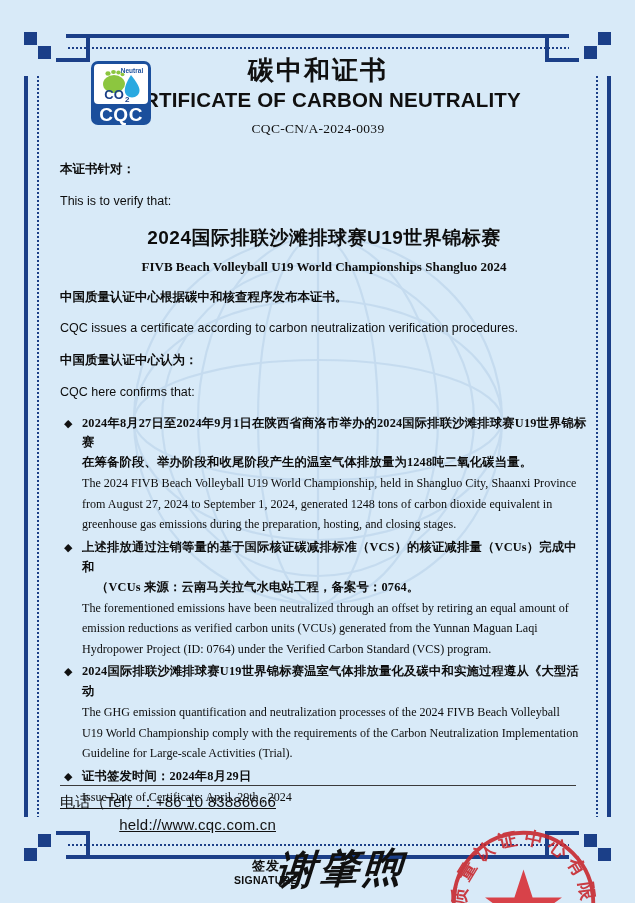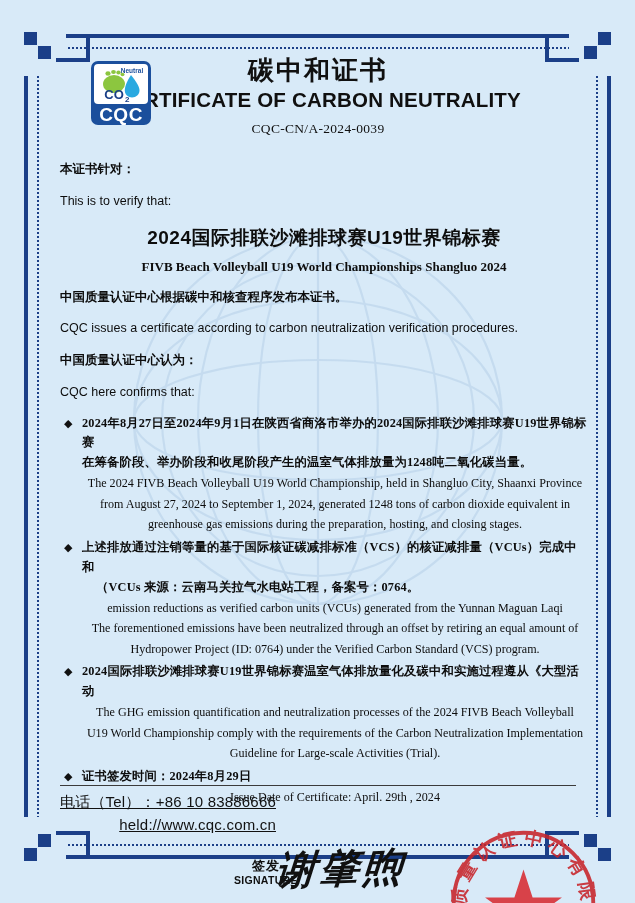--- a/index.html
+++ b/index.html
@@ -181,21 +181,20 @@
     color: #0d0d0d;
     line-height: 1.62;
     letter-spacing: 0.2px;
   }
   .b-en {
     font-family: "Liberation Serif", "DejaVu Serif", serif;
     font-size: 12.1px;
     color: #0d0d0d;
     line-height: 1.62;
     margin-top: 1px;
-    text-align: center;
   }
   .b-cn.indent2 { text-indent: 14px; }
 
   
   .sigzone {
     position: relative;
     height: 150px;
     margin-top: 30px;
   }
   .sig-label {
@@ -380,22 +379,22 @@
         <div class="b-cn">在筹备阶段、举办阶段和收尾阶段产生的温室气体排放量为1248吨二氧化碳当量。</div>
         <div class="b-en">The 2024 FIVB Beach Volleyball U19 World Championship, held in Shangluo City, Shaanxi Province</div>
         <div class="b-en">from August 27, 2024 to September 1, 2024, generated 1248 tons of carbon dioxide equivalent in</div>
         <div class="b-en">greenhouse gas emissions during the preparation, hosting, and closing stages.</div>
       </div>
 
       <div class="bullet">
         <span class="dia">◆</span>
         <div class="b-cn">上述排放通过注销等量的基于国际核证碳减排标准（VCS）的核证减排量（VCUs）完成中和</div>
         <div class="b-cn indent2">（VCUs 来源：云南马关拉气水电站工程，备案号：0764。</div>
+        <div class="b-en">The forementioned emissions have been neutralized through an offset by retiring an equal amount of</div>
         <div class="b-en">emission reductions as verified carbon units (VCUs) generated from the Yunnan Maguan Laqi</div>
-        <div class="b-en">The forementioned emissions have been neutralized through an offset by retiring an equal amount of</div>
         <div class="b-en">Hydropower Project (ID: 0764) under the Verified Carbon Standard (VCS) program.</div>
       </div>
 
       <div class="bullet">
         <span class="dia">◆</span>
         <div class="b-cn">2024国际排联沙滩排球赛U19世界锦标赛温室气体排放量化及碳中和实施过程遵从《大型活动</div>
         <div class="b-en">The GHG emission quantification and neutralization processes of the 2024 FIVB Beach Volleyball</div>
         <div class="b-en">U19 World Championship comply with the requirements of the Carbon Neutralization Implementation</div>
         <div class="b-en">Guideline for Large-scale Activities (Trial).</div>
       </div>

